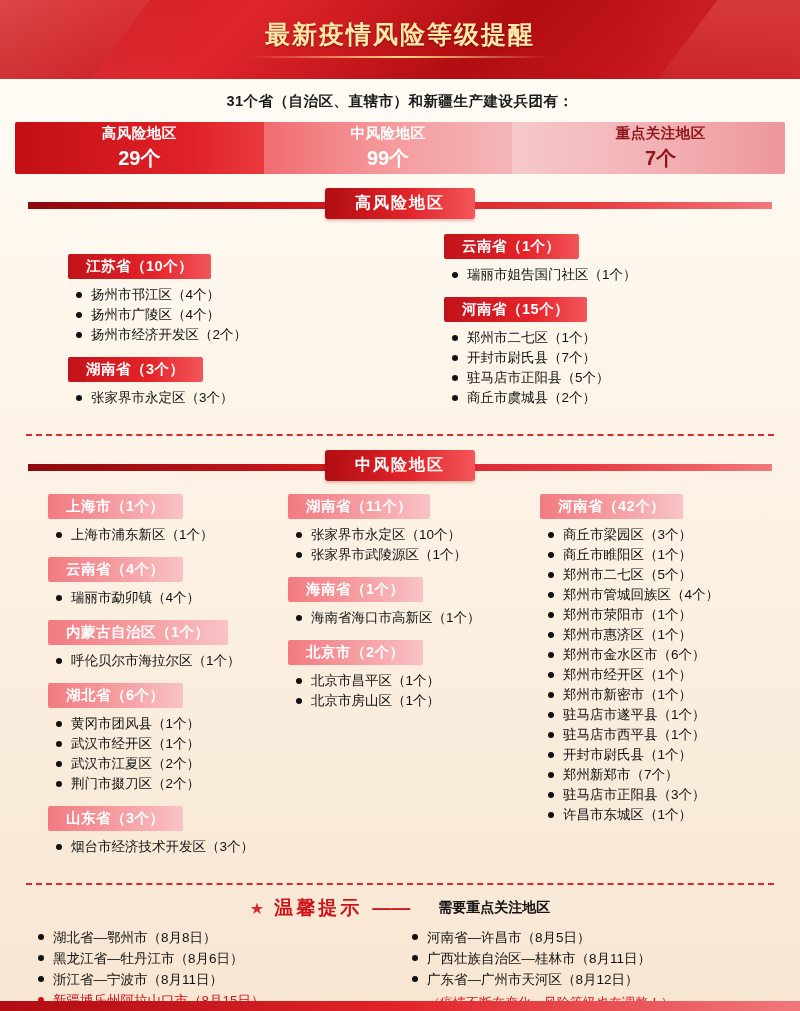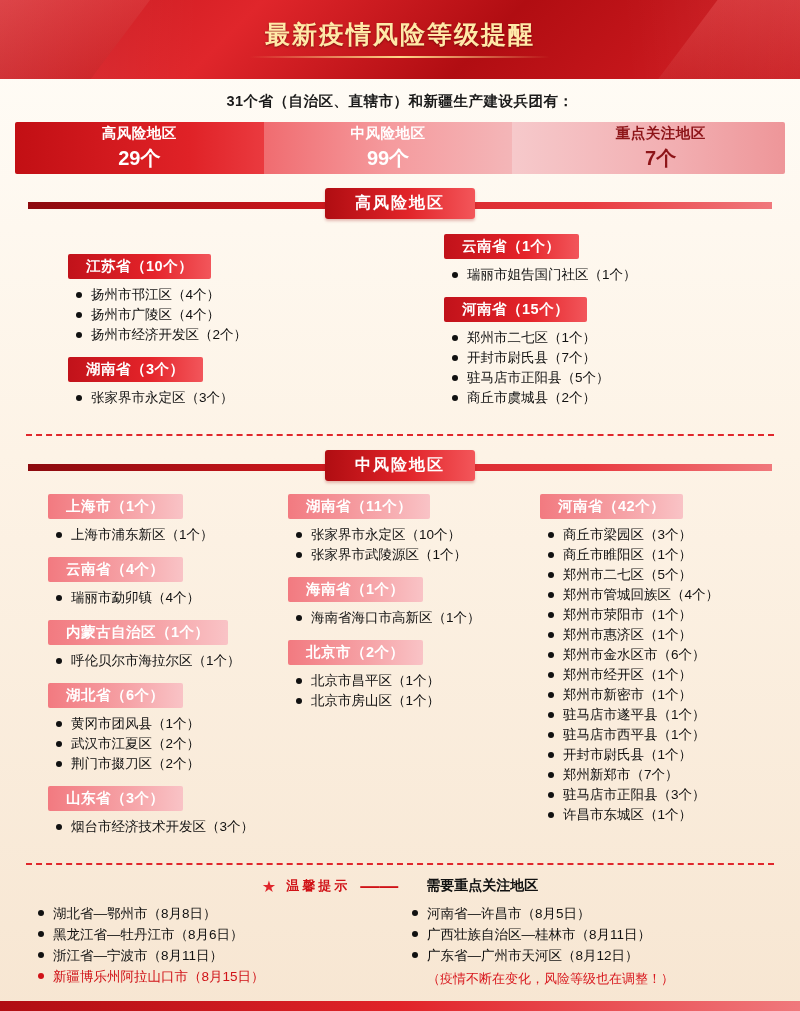--- a/index.html
+++ b/index.html
@@ -171,21 +171,21 @@
   .cols-mid .col:nth-child(2) { flex: 0 0 252px; }
   .cols-mid .col:nth-child(3) { flex: 1; }
 
   
   .tips-head {
     display: flex; align-items: center; justify-content: center;
     margin-top: 10px; gap: 10px;
   }
   .tips-star { color: #e0262b; font-size: 16px; }
   .tips-title {
-    color: #d01217; font-size: 13px; font-weight: bold; letter-spacing: 3px;
+    color: #d01217; font-size: 19px; font-weight: bold; letter-spacing: 3px;
   }
   .tips-dash { color: #d01217; font-size: 19px; font-weight: bold; }
   .tips-sub { color: #111; font-size: 14px; font-weight: bold; margin-left: 18px; }
 
   .tips-cols { display: flex; padding: 6px 30px 0 30px; }
   .tips-cols .tcol:nth-child(1) { flex: 0 0 380px; padding-left: 6px; }
   .tips-cols .tcol:nth-child(2) { flex: 1; }
   ul.tip-list { list-style: none; }
   ul.tip-list li {
     position: relative; padding-left: 17px;
@@ -302,20 +302,21 @@
       <div>
         <div class="prov-chip chip-pink">内蒙古自治区（1个）</div>
         <ul class="items">
           <li>呼伦贝尔市海拉尔区（1个）</li>
         </ul>
       </div>
       <div>
         <div class="prov-chip chip-pink">湖北省（6个）</div>
         <ul class="items">
           <li>黄冈市团风县（1个）</li>
+          <li>武汉市经开区（1个）</li>
           <li>武汉市江夏区（2个）</li>
           <li>荆门市掇刀区（2个）</li>
         </ul>
       </div>
       <div>
         <div class="prov-chip chip-pink">山东省（3个）</div>
         <ul class="items">
           <li>烟台市经济技术开发区（3个）</li>
         </ul>
       </div>

